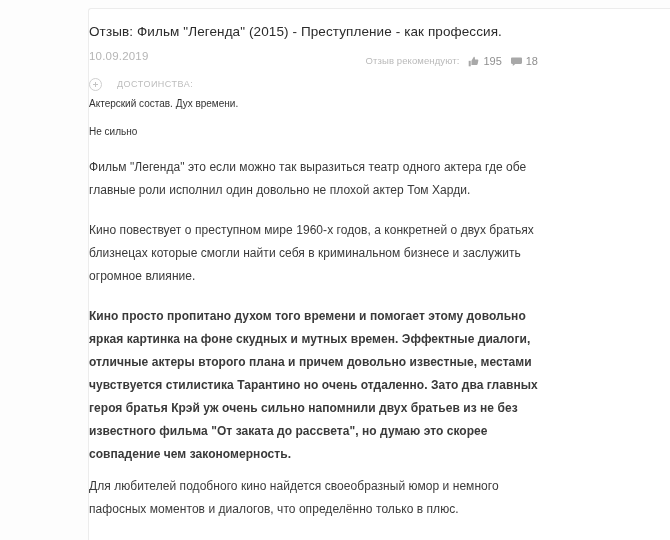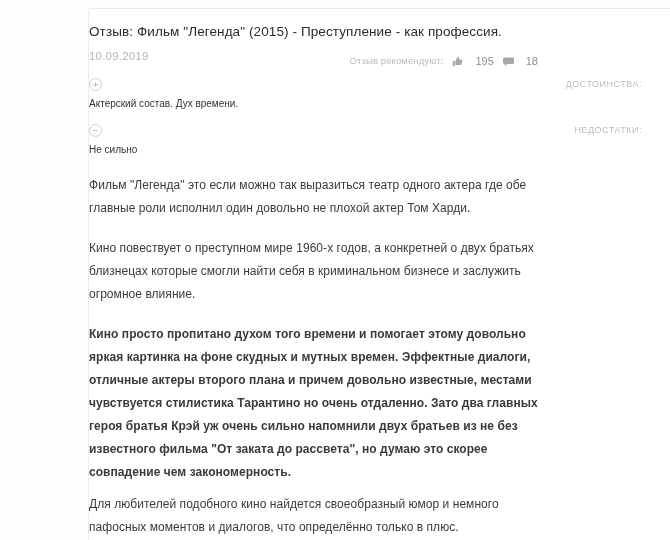--- a/index.html
+++ b/index.html
@@ -79,36 +79,35 @@
     top: 46px;
   }
   .recommend-label {
     font-size: 9.5px;
     color: #b9b9b9;
     letter-spacing: 0.1px;
   }
   .stat {
     display: inline-flex;
     align-items: center;
-    gap: 12px;
+    gap: 4px;
   }
   .stat .count {
     font-size: 11px;
     color: #8f8f8f;
   }
   .ico-svg { display: block; }
 
   
   .pc-block { margin-bottom: 13px; }
   .pc-head {
     display: flex;
     align-items: center;
-    gap: 5px;
+    gap: 15px;
     margin-bottom: 5px;
-    justify-content: space-between;
   }
   .pc-head-label {
     font-size: 9px;
     color: #bdbdbd;
     letter-spacing: 0.5px;
     text-transform: uppercase;
   }
   .pc-body {
     font-size: 10px;
     color: #333333;
@@ -190,26 +189,20 @@
           <span class="circle-icon">
             <span class="bar-h"></span>
               <span class="bar-v"></span>
           </span>
           <span class="pc-head-label">ДОСТОИНСТВА:</span>
         </div>
         <div class="pc-body">Актерский состав. Дух времени.</div>
       </div>
 
       <div class="pc-block">
-        <div class="pc-head">
-          <span class="circle-icon">
-            <span class="bar-h"></span>
-          </span>
-          <span class="pc-head-label">НЕДОСТАТКИ:</span>
-        </div>
         <div class="pc-body">Не сильно</div>
       </div>
 
       <div class="body-text">
         <p class="para">Фильм "Легенда" это если можно так выразиться театр одного актера где обе главные роли исполнил один довольно не плохой актер Том Харди.</p>
         <p class="para">Кино повествует о преступном мире 1960-х годов, а конкретней о двух братьях близнецах которые смогли найти себя в криминальном бизнесе и заслужить огромное влияние.</p>
         <p class="para tight">Кино просто пропитано духом того времени и помогает этому довольно яркая картинка на фоне скудных и мутных времен. Эффектные диалоги, отличные актеры второго плана и причем довольно известные, местами чувствуется стилистика Тарантино но очень отдаленно. Зато два главных героя братья Крэй уж очень сильно напомнили двух братьев из не без известного фильма "От заката до рассвета", но думаю это скорее совпадение чем закономерность.</p>
         <p class="para joined">Для любителей подобного кино найдется своеобразный юмор и немного пафосных моментов и диалогов, что определённо только в плюс.</p>
         <p class="para">В целом фильм смотрится отлично и качественно, Том Харди справился на мой взгляд безупречно, а мы получили очередное годное кино с его участием.</p>
 

